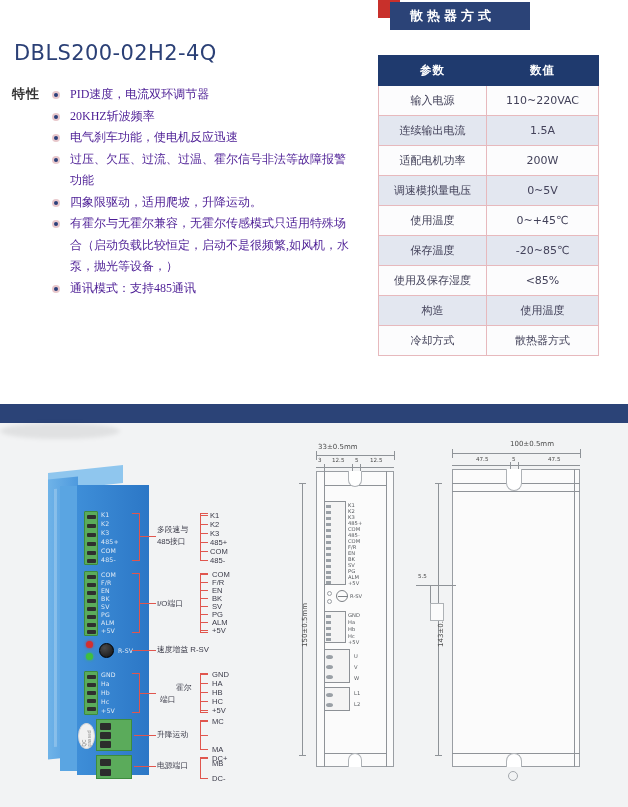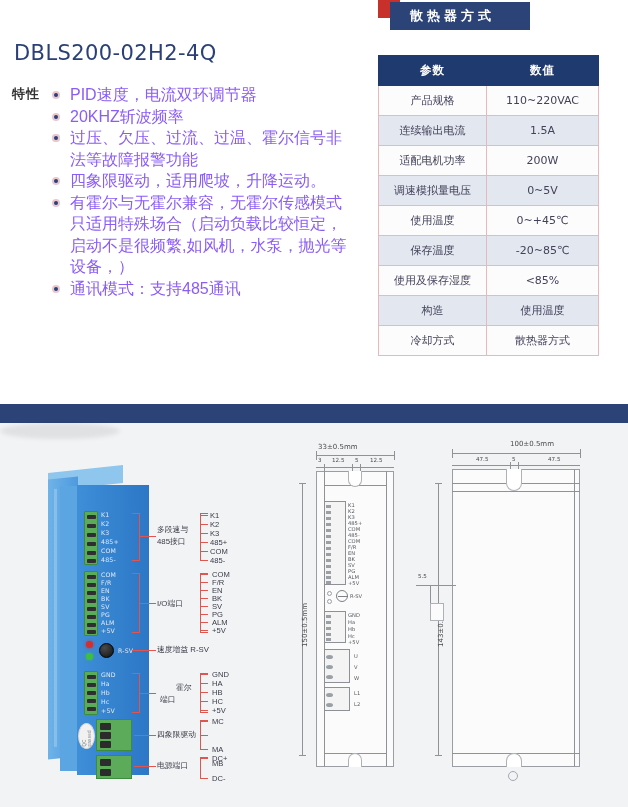--- a/index.html
+++ b/index.html
@@ -34,22 +34,23 @@
     position:absolute; left:12px; top:85px;
     font-size:13px; font-weight:bold; color:#333333;
     letter-spacing:1px;
   }
   #features-list {
     position:absolute; left:52px; top:84px; width:300px;
     list-style:none; margin:0; padding:0;
   }
   #features-list li {
     position:relative; padding-left:18px;
-    font-size:16px; line-height:21.5px; color:#8b5cf6;
+    font-size:12px; line-height:21.5px; color:#4c1d95;
     margin-bottom:0px;
+    font-family:Liberation Serif, serif;
   }
   #features-list li .bullet {
     position:absolute; left:0px; top:7px;
     width:8px; height:8px; border-radius:50%;
     background:#e8c8cc;
     display:block;
   }
   #features-list li .bullet::after {
     content:""; position:absolute; left:2px; top:2px;
     width:4px; height:4px; border-radius:50%; background:#2b3f7a;
@@ -221,41 +222,41 @@
 
 <div id="top-section">
 
 
   <div id="model-name">DBLS200-02H2-4Q</div>
 
   <div id="features-label">特性</div>
   <ul id="features-list">
     <li><span class="bullet"></span><span>PID速度，电流双环调节器</span></li>
     <li><span class="bullet"></span><span>20KHZ斩波频率</span></li>
-    <li><span class="bullet"></span></li>
+    <li><span class="bullet"></span><span>电气刹车功能，使电机反应迅速</span></li>
     <li><span class="bullet"></span><span>过压、欠压、过流、过温、霍尔信号非法等故障报警功能</span></li>
     <li><span class="bullet"></span><span>四象限驱动，适用爬坡，升降运动。</span></li>
     <li><span class="bullet"></span><span>有霍尔与无霍尔兼容，无霍尔传感模式只适用特殊场合（启动负载比较恒定，启动不是很频繁,如风机，水泵，抛光等设备，）</span></li>
     <li><span class="bullet"></span><span>通讯模式：支持485通讯</span></li>
   </ul>
 
   <div id="spec-panel">
     <div id="spec-red-square"></div>
     <div id="spec-banner">散热器方式</div>
 
     <table id="spec-table">
       <thead>
         <tr>
           <th class="col-param">参数</th>
           <th class="col-value">数值</th>
         </tr>
       </thead>
       <tbody>
         <tr class="plain">
-          <td>产品规格</td>
+          <td>输入电源</td>
           <td>110~220VAC</td>
         </tr>
         <tr class="alt">
           <td>连续输出电流</td>
           <td>1.5A</td>
         </tr>
         <tr class="plain">
           <td>适配电机功率</td>
           <td>200W</td>
         </tr>
@@ -422,21 +423,21 @@
     <div class="tick" style="left:200px; top:269px; width:8px;"></div>
     <div class="tick" style="left:200px; top:278px; width:8px;"></div>
     <div class="tick" style="left:200px; top:287px; width:8px;"></div>
     <div class="callout-text" style="left:212px; top:247px;">GND</div>
     <div class="callout-text" style="left:212px; top:256px;">HA</div>
     <div class="callout-text" style="left:212px; top:265px;">HB</div>
     <div class="callout-text" style="left:212px; top:274px;">HC</div>
     <div class="callout-text" style="left:212px; top:283px;">+5V</div>
 
     <div class="callout-line" style="left:134px; top:312px; width:22px; height:1px;"></div>
-    <div class="callout-text zh" style="left:157px; top:307px;">四象限驱动</div>
+    <div class="callout-text zh" style="left:157px; top:307px;">升降运动</div>
     <div class="brace-l" style="left:200px; top:297px; width:8px; height:30px;"></div>
     <div class="tick" style="left:200px; top:298px; width:8px;"></div>
     <div class="tick" style="left:200px; top:312px; width:8px;"></div>
     <div class="tick" style="left:200px; top:326px; width:8px;"></div>
     <div class="callout-text" style="left:212px; top:294px;">MC</div>
     <div class="callout-text" style="left:212px; top:308px;margin-top:28px;">MB</div>
     <div class="callout-text" style="left:212px; top:322px;">MA</div>
 
     <div class="callout-line" style="left:134px; top:343px; width:22px; height:1px;"></div>
     <div class="callout-text zh" style="left:157px; top:338px;">电源端口</div>

